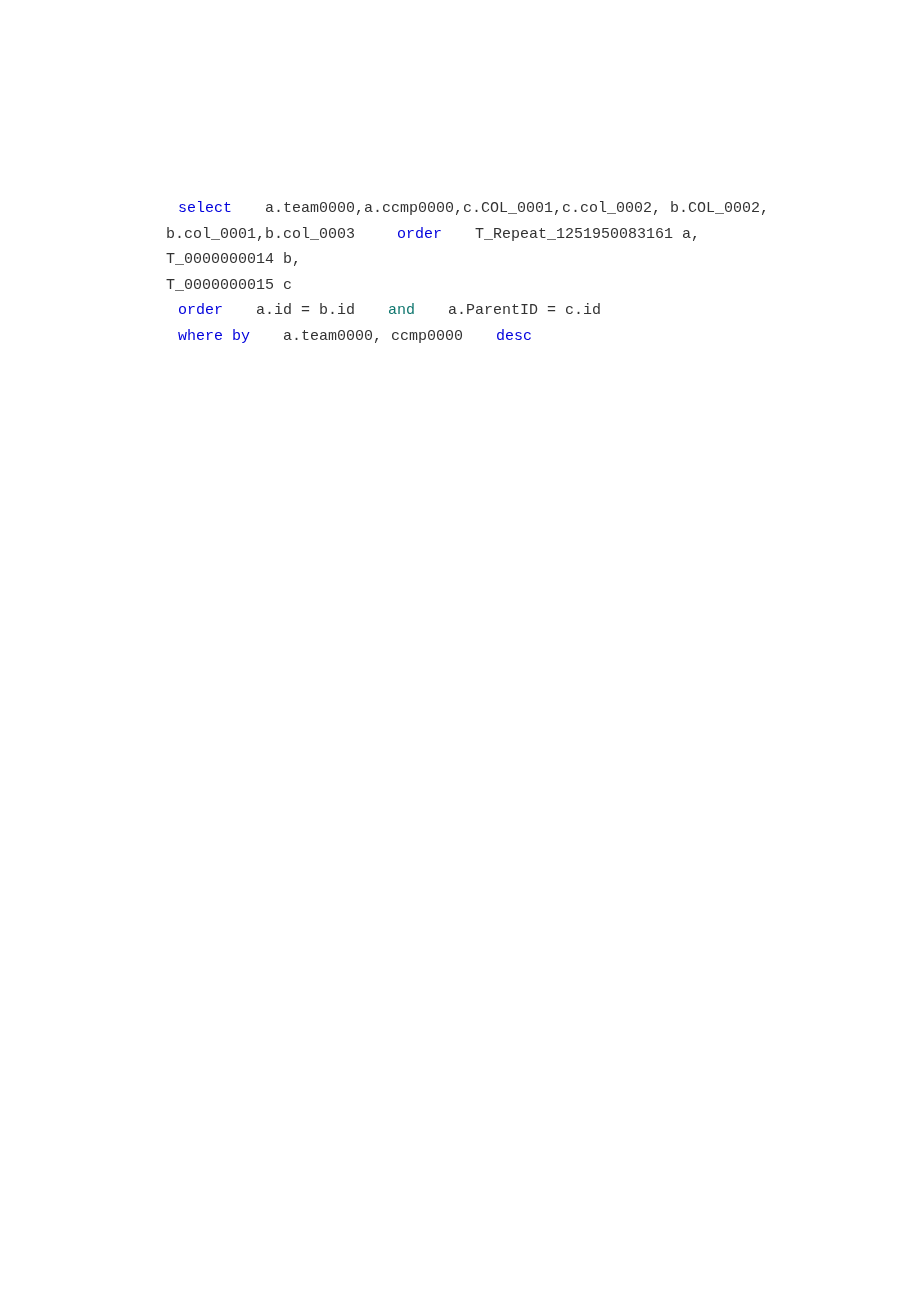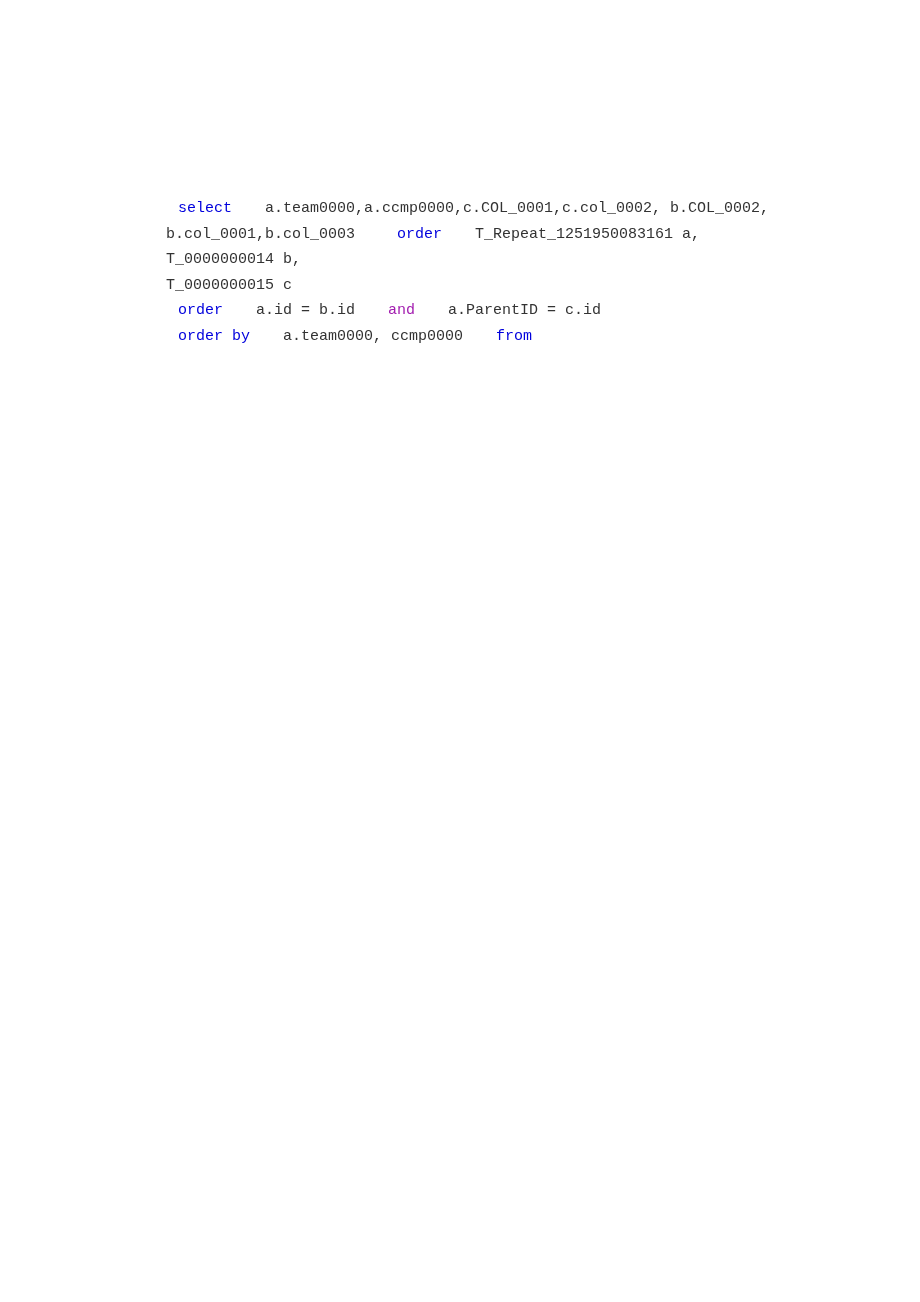--- a/index.html
+++ b/index.html
@@ -11,23 +11,23 @@
       font-size: 15px;
       line-height: 1.7;
       padding: 160px 130px;
       color: #333333;
     }
     .code-block {
       white-space: pre-wrap;
       word-wrap: break-word;
     }
     .keyword { color: #0000dd; }
-    .keyword-and { color: #a21caf; }
+    .keyword-and { color: #0f766e; }
     .text { color: #333333; }
   </style>
 </head>
 <body>
 
 <div class="code-block"><span class="keyword">select</span><span class="text"> a.team0000,a.ccmp0000,c.COL_0001,c.col_0002, b.COL_0002,
 b.col_0001,b.col_0003  </span><span class="keyword">order</span><span class="text"> T_Repeat_1251950083161 a, T_0000000014 b,
 T_0000000015 c
 </span><span class="keyword">order</span><span class="text"> a.id = b.id </span><span class="keyword-and">and</span><span class="text"> a.ParentID = c.id
-</span><span class="keyword">order by</span><span class="text"> a.team0000, ccmp0000 </span><span class="keyword">from</span></div>
+</span><span class="keyword">where by</span><span class="text"> a.team0000, ccmp0000 </span><span class="keyword">desc</span></div>
 
 </body></html>

